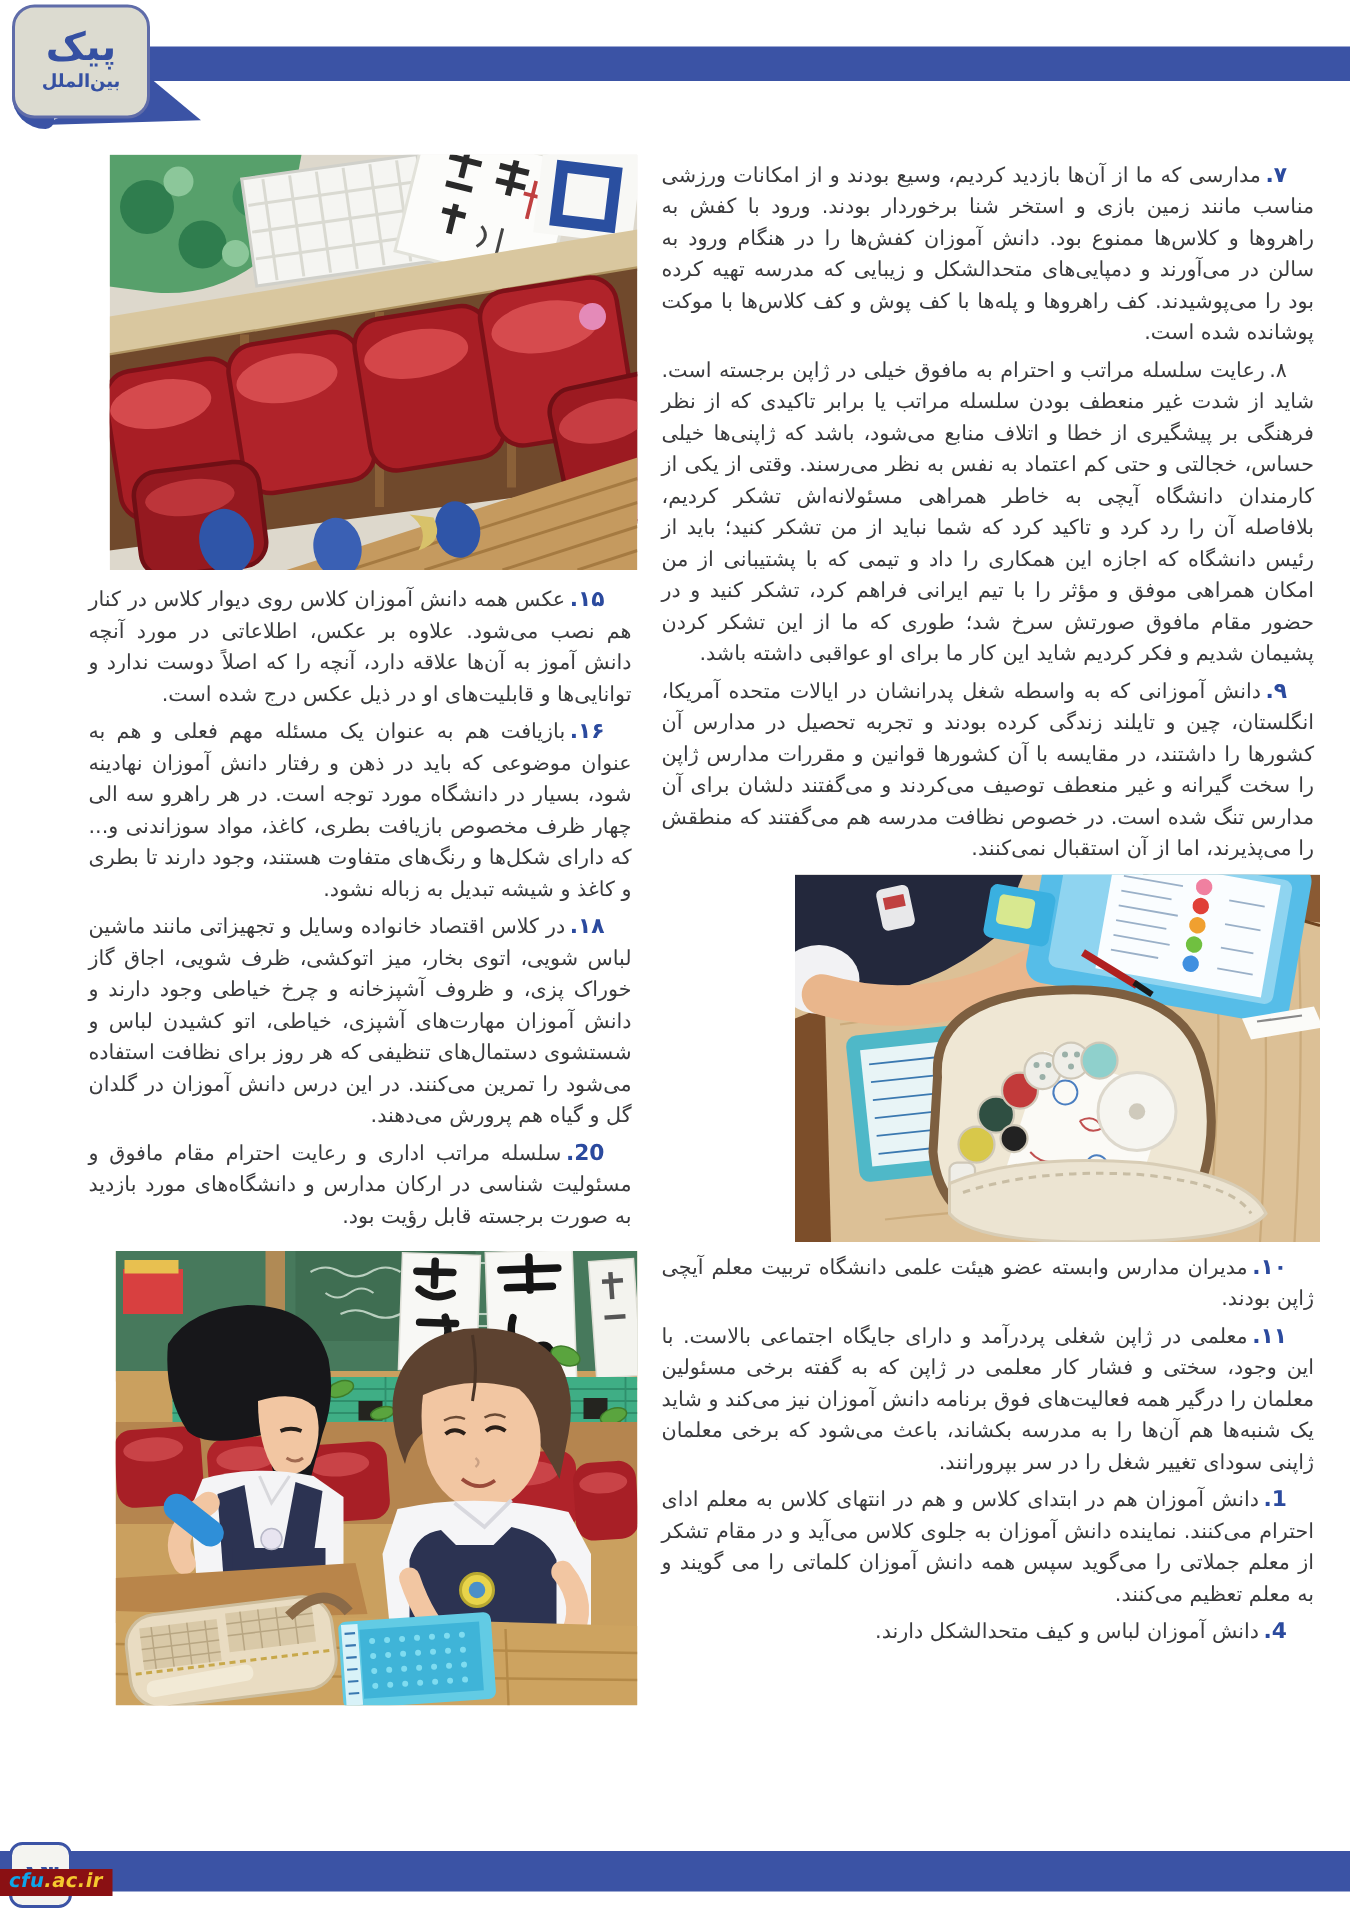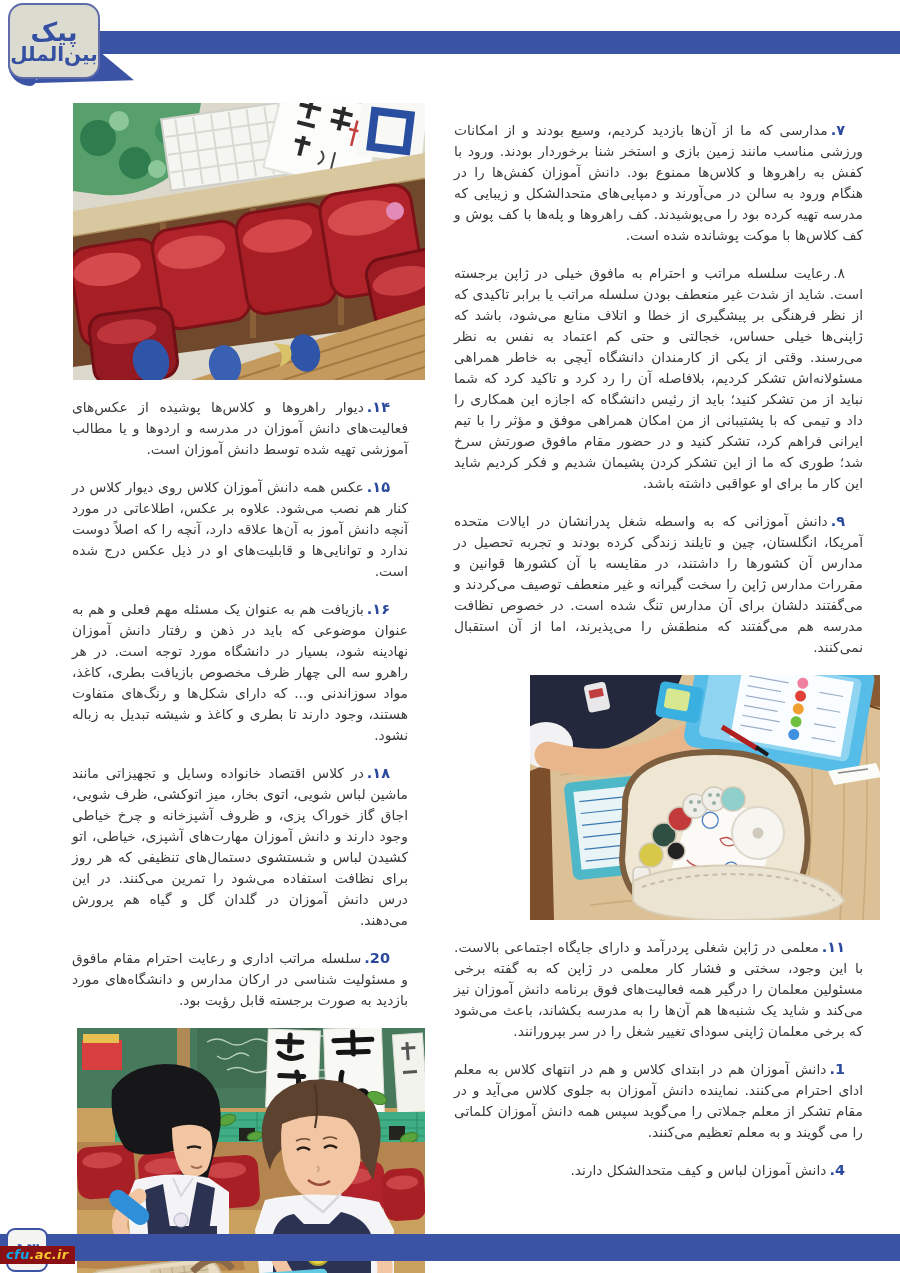--- a/index.html
+++ b/index.html
@@ -8,36 +8,36 @@
   
   .band-top{position:absolute;left:86px;right:0;top:31px;height:23px;background:#3b53a5;}
   .band-fold{position:absolute;left:28px;top:52px;width:106px;height:32px;background:#3b53a5;
              clip-path:polygon(0 98%,68% 0,100% 88%);}
   .logo-tail{position:absolute;left:8px;top:58px;width:28px;height:28px;background:#3b53a5;
              border-radius:2px 0 6px 85%;}
   .logo-badge{position:absolute;left:8px;top:3px;width:88px;height:72px;background:#dcdbd0;
               border:2px solid #5f6ca9;border-radius:15px;z-index:2;display:flex;flex-direction:column;
               align-items:center;justify-content:center;direction:rtl;}
   .logo-badge .l1{font-size:26px;font-weight:bold;color:#3550a2;line-height:26px;}
-  .logo-badge .l2{font-size:20px;font-weight:bold;color:#3550a2;line-height:18px;text-align:center;}
+  .logo-badge .l2{font-size:12px;font-weight:bold;color:#3550a2;line-height:18px;text-align:center;}
   
   .band-bottom{position:absolute;left:0;right:0;top:1234px;height:27px;background:#3b53a5;}
   .page-badge{position:absolute;left:6px;top:1228px;width:38px;height:40px;background:#f4f4f0;
               border:2px solid #3b53a5;border-radius:9px;z-index:2;display:flex;align-items:center;
               justify-content:center;font-size:20px;font-weight:bold;color:#3550a2;}
   .watermark{position:absolute;left:0;top:1246px;z-index:3;background:#8a1013;padding:1px 6px 2px 6px;
              font-size:13px;font-weight:bold;font-style:italic;direction:ltr;letter-spacing:.3px;}
   .watermark .wm1{color:#0ea5e9;}
   .watermark .wm2{color:#f5c92e;text-align:center;}
   
   .col{position:absolute;top:103px;font-size:13.8px;line-height:21px;color:#3b3b3d;
        text-align:justify;}
   .col-left{left:55px;width:370px;}
   .col-right{left:437px;width:443px;}
-  .col p{margin:17px;text-indent:18px;}
+  .col p{margin:4px;text-indent:18px;}
   .num{color:#2b4a9e;font-weight:bold;font-size:14.5px;margin-left:3px;}
   .num.plain{color:#3b3b3d;font-weight:normal;font-size:13.8px;}
   
   .photo{margin:0;margin-left:0;margin-right:0;display:block;overflow:hidden;}
   .photo svg{display:block;}
   .photo1{width:352px;height:277px;margin-bottom:10px;}
   .photo2{width:350px;height:245px;margin-top:6px;margin-bottom:7px;margin-right:0;}
   .photo3{width:348px;height:303px;margin-top:12px;}
 </style>
 </head>
@@ -154,23 +154,20 @@
 
         <g>
           <ellipse cx="78" cy="258" rx="18" ry="22" fill="#2f55a8" transform="rotate(-14 78 258)"></ellipse>
           <ellipse cx="152" cy="262" rx="16" ry="20" fill="#3a60b4" transform="rotate(-10 152 262)"></ellipse>
           <ellipse cx="232" cy="250" rx="15" ry="19" fill="#2f55a8" transform="rotate(-12 232 250)"></ellipse>
           <path d="M200,240 q14,10 6,24 q18,-6 10,-22" fill="#d8c26a"></path>
         </g>
       </svg>
     </div>
 
-    <p>
-      <span class="num">۱۴.</span><span>دیوار راهروها و کلاس‌ها پوشیده از عکس‌های فعالیت‌های دانش آموزان در مدرسه و اردوها و یا مطالب آموزشی تهیه شده توسط دانش آموزان است.</span>
-    </p>
     <p>
       <span class="num">۱۵.</span><span>عکس همه دانش آموزان کلاس روی دیوار کلاس در کنار هم نصب می‌شود. علاوه بر عکس، اطلاعاتی در مورد آنچه دانش آموز به آن‌ها علاقه دارد، آنچه را که اصلاً دوست ندارد و توانایی‌ها و قابلیت‌های او در ذیل عکس درج شده است.</span>
     </p>
     <p>
       <span class="num">۱۶.</span><span>بازیافت هم به عنوان یک مسئله مهم فعلی و هم به عنوان موضوعی که باید در ذهن و رفتار دانش آموزان نهادینه شود، بسیار در دانشگاه مورد توجه است. در هر راهرو سه الی چهار ظرف مخصوص بازیافت بطری، کاغذ، مواد سوزاندنی و... که دارای شکل‌ها و رنگ‌های متفاوت هستند، وجود دارند تا بطری و کاغذ و شیشه تبدیل به زباله نشود.</span>
     </p>
     <p>
       <span class="num">۱۸.</span><span>در کلاس اقتصاد خانواده وسایل و تجهیزاتی مانند ماشین لباس شویی، اتوی بخار، میز اتوکشی، ظرف شویی، اجاق گاز خوراک پزی، و ظروف آشپزخانه و چرخ خیاطی وجود دارند و دانش آموزان مهارت‌های آشپزی، خیاطی، اتو کشیدن لباس و شستشوی دستمال‌های تنظیفی که هر روز برای نظافت استفاده می‌شود را تمرین می‌کنند. در این درس دانش آموزان در گلدان گل و گیاه هم پرورش می‌دهند.</span>
     </p>
     <p>
@@ -530,20 +527,23 @@
 
           <g>
             <path d="M103,206 Q150,186 230,192 Q302,200 314,226 Q300,245 200,245 Q118,245 103,226 Z" fill="#ece4d2" stroke="#d8cdb6" stroke-width="2"></path>
             <path d="M112,212 Q160,196 230,200 Q292,206 304,226" fill="none" stroke="#c8bda4" stroke-width="2" stroke-dasharray="5 4"></path>
           </g>
         </g>
       </svg>
     </div>
 
     <p>
+      <span class="num">۱۰.</span><span>مدیران مدارس وابسته عضو هیئت علمی دانشگاه تربیت معلم آیچی ژاپن بودند.</span>
+    </p>
+    <p>
       <span class="num">۱۱.</span><span>معلمی در ژاپن شغلی پردرآمد و دارای جایگاه اجتماعی بالاست. با این وجود، سختی و فشار کار معلمی در ژاپن که به گفته برخی مسئولین معلمان را درگیر همه فعالیت‌های فوق برنامه دانش آموزان نیز می‌کند و شاید یک شنبه‌ها هم آن‌ها را به مدرسه بکشاند، باعث می‌شود که برخی معلمان ژاپنی سودای تغییر شغل را در سر بپرورانند.</span>
     </p>
     <p>
       <span class="num">1.</span><span>دانش آموزان هم در ابتدای کلاس و هم در انتهای کلاس به معلم ادای احترام می‌کنند. نماینده دانش آموزان به جلوی کلاس می‌آید و در مقام تشکر از معلم جملاتی را می‌گوید سپس همه دانش آموزان کلماتی را می گویند و به معلم تعظیم می‌کنند.</span>
     </p>
     <p>
       <span class="num">4.</span><span>دانش آموزان لباس و کیف متحدالشکل دارند.</span>
     </p>
   </div>
 

